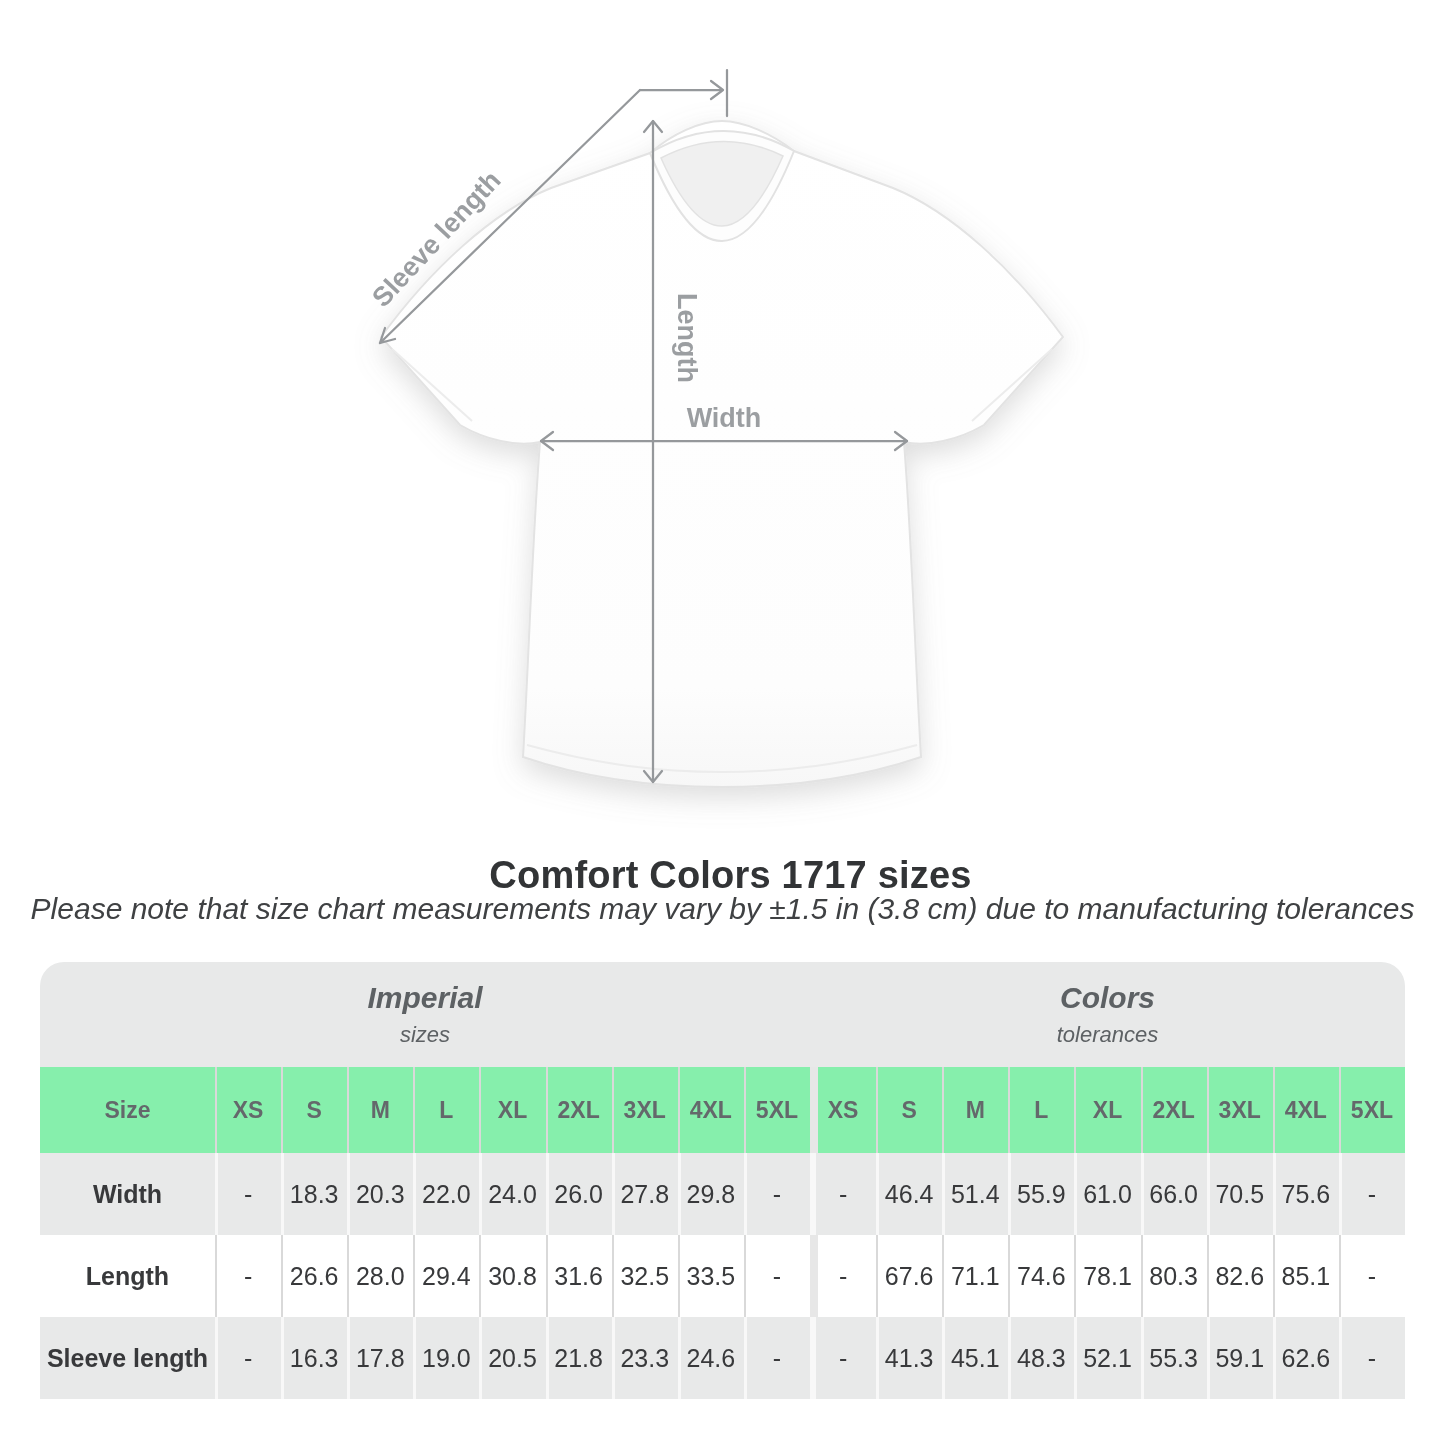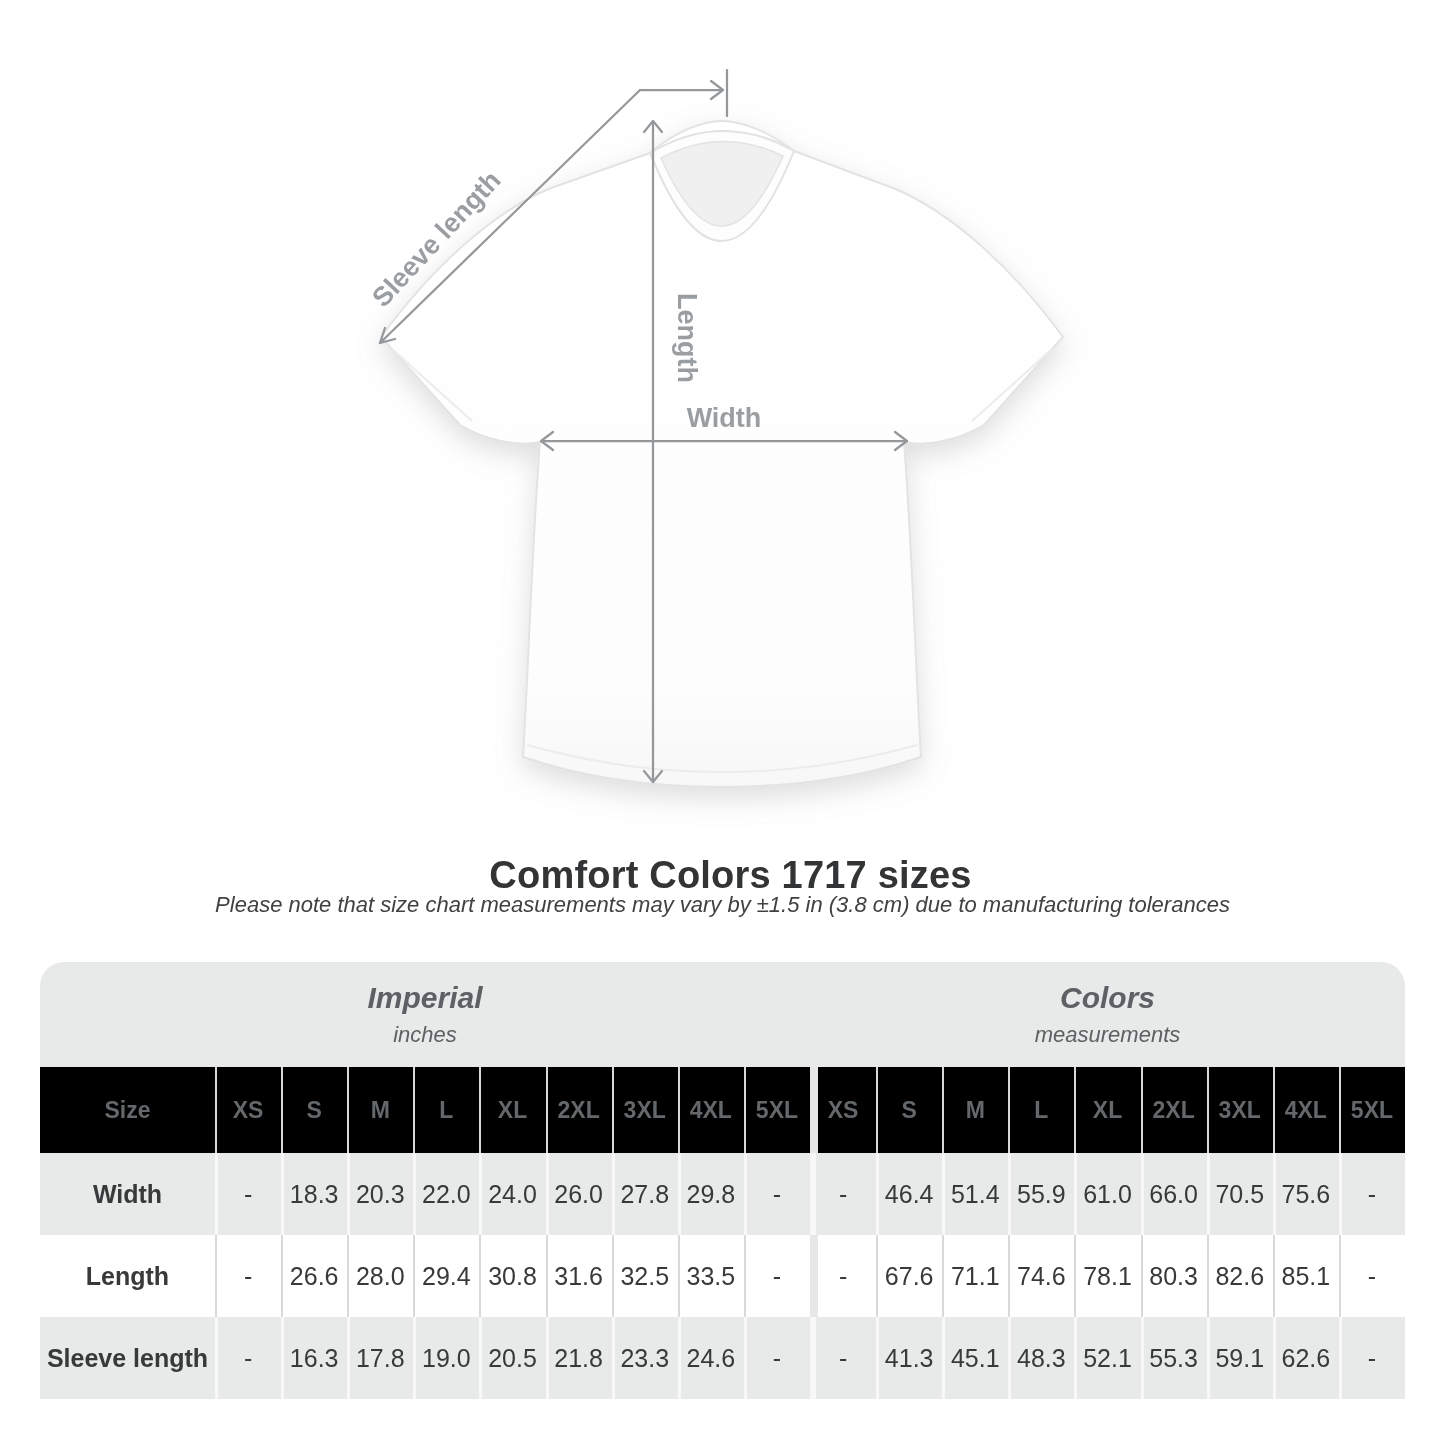--- a/index.html
+++ b/index.html
@@ -9,38 +9,38 @@
   }
   
   .figure{position:absolute;left:0;top:0;width:1445px;height:850px;}
   
   .page-title{
     position:absolute;left:0;top:846px;width:100%;margin:8px;
     text-align:center;font-size:38px;font-weight:bold;color:#323436;letter-spacing:.2px;
   }
   .page-subtitle{
     position:absolute;left:0;top:892px;width:100%;margin:0;
-    text-align:center;font-style:italic;font-size:22px;color:#3f4143;
+    text-align:center;font-style:italic;font-size:30px;color:#3f4143;
   }
   
   .size-table{
     position:absolute;left:40px;top:962px;width:1365px;height:511px;
     display:grid;
     grid-template-columns:175px repeat(18,1fr);
     grid-template-rows:105px 86px 82px 82px 82px;
     border-radius:24px;overflow:hidden;
   }
   .trow{display:contents;}
   .cell{display:flex;align-items:center;justify-content:center;min-width:0;}
   .band-cell{background:#e8e9e9;flex-direction:column;gap:7px;grid-row:1;}
   .band-imperial{grid-column:1 / 11;}
   .band-metric{grid-column:11 / 20;}
   .sec-name{font-size:30px;font-weight:bold;font-style:italic;color:#5d6164;}
   .sec-unit{font-size:22px;font-style:italic;color:#5d6164;}
-  .trow.head .cell{background:#000000;font-weight:bold;font-size:23px;color:#64686b;}
+  .trow.head .cell{background:#86efac;font-weight:bold;font-size:23px;color:#64686b;}
   .trow.white .cell{background:#ffffff;font-size:25px;color:#38393b;}
   .trow.gray  .cell{background:#e8e9e9;font-size:25px;color:#38393b;}
   .cell.rh{font-weight:bold;font-size:23px;color:#64686b;}
   
   .trow.head .cell.sep,
   .trow.white .cell.sep{box-shadow:inset 2px 0 0 #d9d9d9;}
   .trow.gray  .cell.sep{box-shadow:inset 3px 0 0 #f8f8f8;}
   .trow.head .cell.secstart,
   .trow.white .cell.secstart{box-shadow:inset 8px 0 0 #e7e7e7;}
   .trow.gray  .cell.secstart{box-shadow:inset 6px 0 0 #f8f8f8;}
@@ -117,25 +117,25 @@
     <text class="dim-label" x="443" y="245" text-anchor="middle" transform="rotate(-47 443 245)">Sleeve length</text>
   </svg>
 
   <h1 class="page-title">Comfort Colors 1717 sizes</h1>
   <p class="page-subtitle">Please note that size chart measurements may vary by ±1.5 in (3.8 cm) due to manufacturing tolerances</p>
 
   <div class="size-table">
     <div class="trow band">
       <div class="cell band-cell band-imperial">
         <div class="sec-name">Imperial</div>
-        <div class="sec-unit">inches</div>
+        <div class="sec-unit">sizes</div>
       </div>
       <div class="cell band-cell band-metric">
         <div class="sec-name">Colors</div>
-        <div class="sec-unit">measurements</div>
+        <div class="sec-unit">tolerances</div>
       </div>
     </div>
     <div class="trow head"><div class="cell rh">Size</div><div class="cell sep">XS</div><div class="cell sep">S</div><div class="cell sep">M</div><div class="cell sep">L</div><div class="cell sep">XL</div><div class="cell sep">2XL</div><div class="cell sep">3XL</div><div class="cell sep">4XL</div><div class="cell sep">5XL</div><div class="cell secstart">XS</div><div class="cell sep">S</div><div class="cell sep">M</div><div class="cell sep">L</div><div class="cell sep">XL</div><div class="cell sep">2XL</div><div class="cell sep">3XL</div><div class="cell sep">4XL</div><div class="cell sep">5XL</div></div>
     <div class="trow gray"><div class="cell rh">Width</div><div class="cell sep">-</div><div class="cell sep">18.3</div><div class="cell sep">20.3</div><div class="cell sep">22.0</div><div class="cell sep">24.0</div><div class="cell sep">26.0</div><div class="cell sep">27.8</div><div class="cell sep">29.8</div><div class="cell sep">-</div><div class="cell secstart">-</div><div class="cell sep">46.4</div><div class="cell sep">51.4</div><div class="cell sep">55.9</div><div class="cell sep">61.0</div><div class="cell sep">66.0</div><div class="cell sep">70.5</div><div class="cell sep">75.6</div><div class="cell sep">-</div></div>
     <div class="trow white"><div class="cell rh">Length</div><div class="cell sep">-</div><div class="cell sep">26.6</div><div class="cell sep">28.0</div><div class="cell sep">29.4</div><div class="cell sep">30.8</div><div class="cell sep">31.6</div><div class="cell sep">32.5</div><div class="cell sep">33.5</div><div class="cell sep">-</div><div class="cell secstart">-</div><div class="cell sep">67.6</div><div class="cell sep">71.1</div><div class="cell sep">74.6</div><div class="cell sep">78.1</div><div class="cell sep">80.3</div><div class="cell sep">82.6</div><div class="cell sep">85.1</div><div class="cell sep">-</div></div>
     <div class="trow gray"><div class="cell rh">Sleeve length</div><div class="cell sep">-</div><div class="cell sep">16.3</div><div class="cell sep">17.8</div><div class="cell sep">19.0</div><div class="cell sep">20.5</div><div class="cell sep">21.8</div><div class="cell sep">23.3</div><div class="cell sep">24.6</div><div class="cell sep">-</div><div class="cell secstart">-</div><div class="cell sep">41.3</div><div class="cell sep">45.1</div><div class="cell sep">48.3</div><div class="cell sep">52.1</div><div class="cell sep">55.3</div><div class="cell sep">59.1</div><div class="cell sep">62.6</div><div class="cell sep">-</div></div>
   </div>
 
 </div>
 

